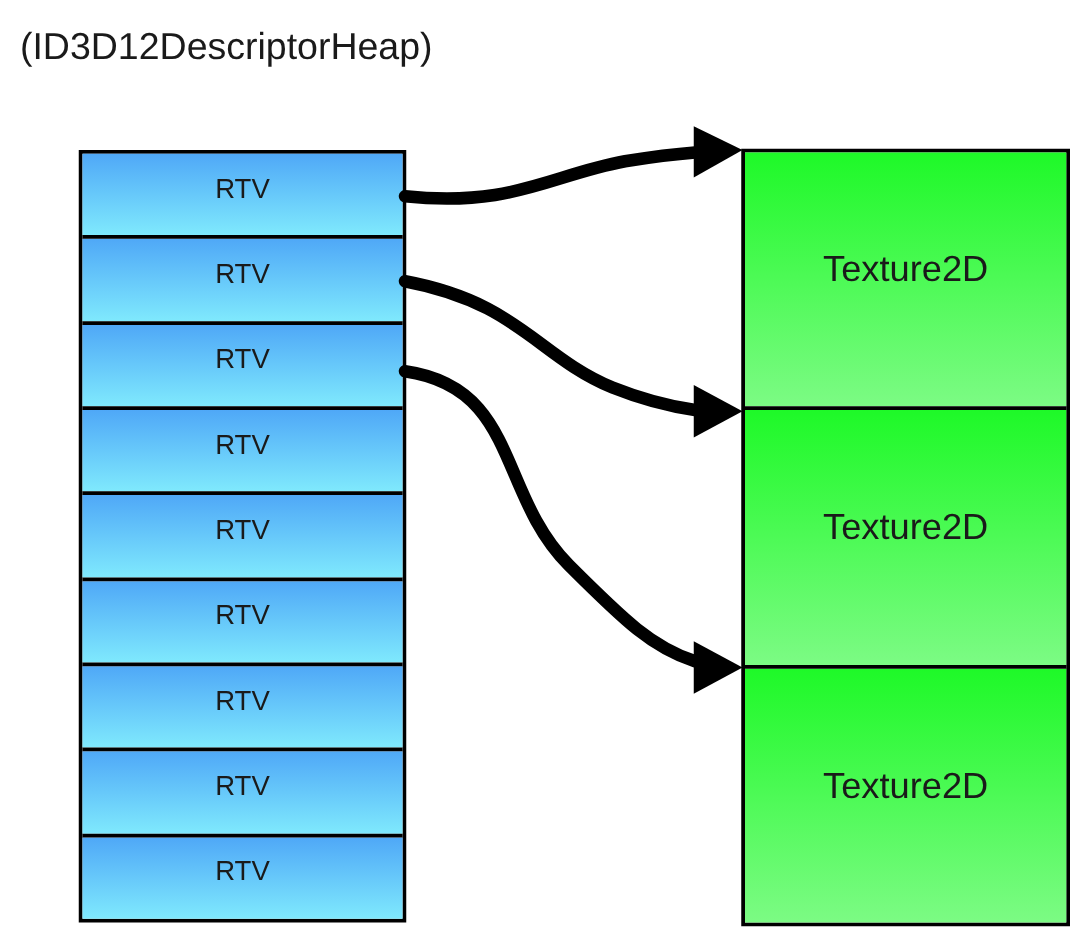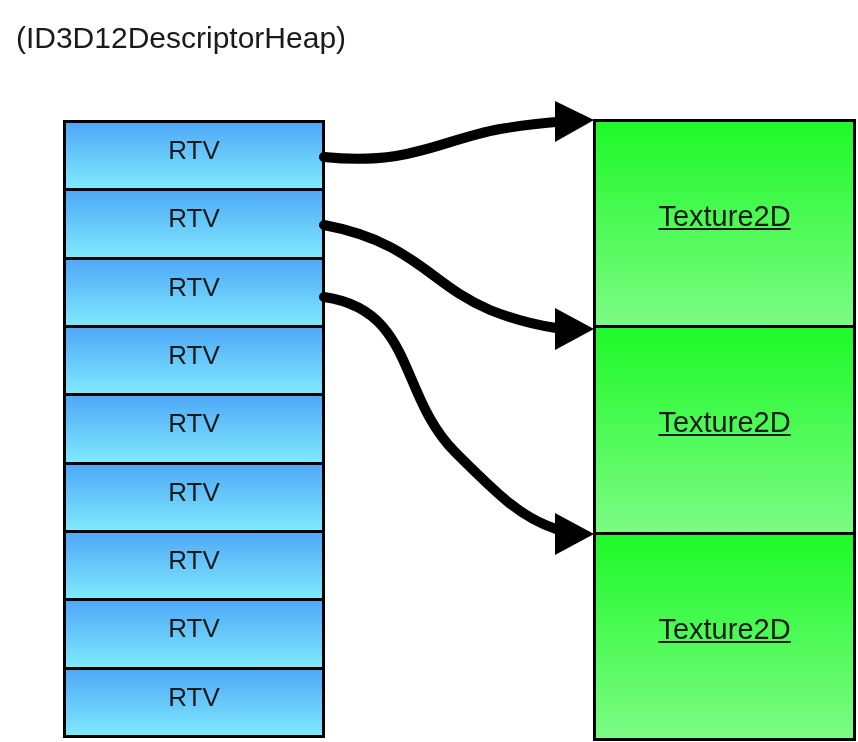--- a/index.html
+++ b/index.html
@@ -55,24 +55,23 @@
     box-sizing:border-box;
   }
   .slot + .slot, .resource + .resource{
     border-top:3px solid var(--border-color);
   }
   .slot{
     background:linear-gradient(to bottom, var(--slot-top), var(--slot-bottom));
   }
   .resource{
     background:linear-gradient(to bottom, var(--resource-top), var(--resource-bottom));
-    text-decoration:underline;
   }
   .slot-label{
-    font-size:26px;
+    font-size:22px;
     color:var(--text-color);
     transform:translateY(-5px);
   }
   .resource-label{
     font-size:29px;
     color:var(--text-color);
     transform:translateY(-7px);
   }
   svg.arrows{
     position:absolute;

